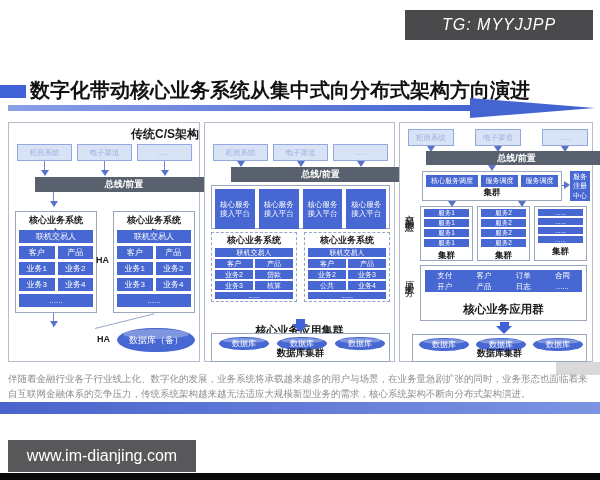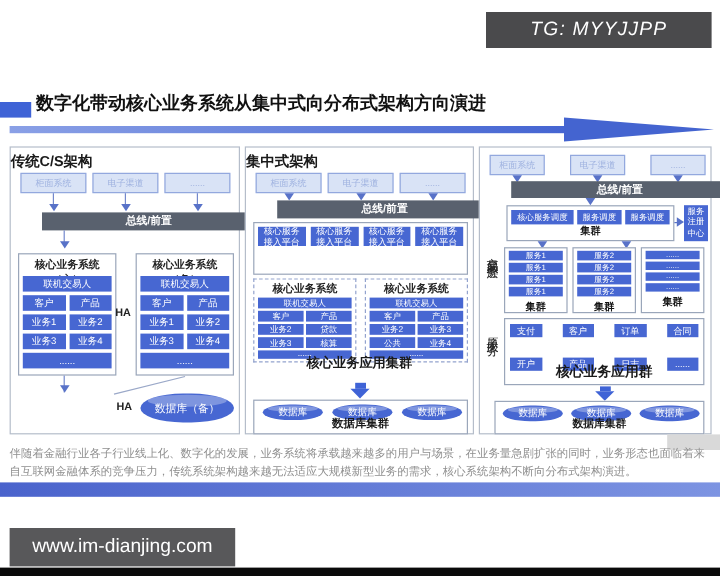--- a/index.html
+++ b/index.html
@@ -7,30 +7,30 @@
   body {
     position:relative; background:#ffffff; overflow:hidden;
     font-family:"Liberation Sans","DejaVu Sans",sans-serif; color:#141414;
   }
 
   
   .tg-box { position:absolute; left:405px; top:10px; width:188px; height:30px;
     background:#4a4a4c; color:#fff; font-size:16px; letter-spacing:1px;
     display:flex; align-items:center; justify-content:center;font-style:italic; }
   .title-accent { position:absolute; left:0; top:85px; width:26px; height:13px; background:#3f63d6; }
-  .main-title { position:absolute; left:30px; top:77px; font-size:15px; font-weight:700; color:#111; }
+  .main-title { position:absolute; left:30px; top:77px; font-size:20px; font-weight:700; color:#111; }
   .arrow-bar { position:absolute; left:8px; top:105px; width:462px; height:6px;
     background:linear-gradient(90deg,#8aa0e6,#4565d2); }
   .arrow-head { position:absolute; left:470px; top:98px; width:0; height:0;
     border-top:10px solid transparent; border-bottom:10px solid transparent;
     border-left:125px solid #4464d0; }
 
   
   .panel { position:absolute; top:122px; height:240px; background:#fff; border:1px solid #b5bdca; }
-  .p-title { position:absolute; left:0; right:0; top:3px; text-align:left;
+  .p-title { position:absolute; left:0; right:0; top:3px; text-align:right;
     font-size:12px; font-weight:700; color:#1a1a1a; }
   .chan { position:absolute; height:17px; background:#d9e3f6; border:1px solid #93a8de;
     color:#9fb2e0; font-size:7.5px; display:flex; align-items:center; justify-content:center; }
   .bus { position:absolute; background:#59616e; color:#fff; font-size:9px; font-weight:700;
     display:flex; align-items:center; justify-content:center;margin-left:20px; }
   .vline { position:absolute; width:1px; background:#7388cc; }
   .hline { position:absolute; height:1px; background:#5872c8; }
   .diag { position:absolute; height:1px; background:#9aa8c8; transform-origin:left center; }
   .tri { position:absolute; width:0; height:0; border:4px solid transparent; border-top:6px solid #5872c8; }
   .tri-right { position:absolute; width:0; height:0; border:4px solid transparent; border-left:6px solid #5872c8; }
@@ -55,21 +55,21 @@
   .groupbox { position:absolute; border:1px solid #9aa6ba; background:#fff; }
   .group-label { position:absolute; left:0; right:0; text-align:center; font-weight:700; color:#1a1a1a; }
 
   .da-rect { position:absolute; width:9px; height:5px; background:#3f63d6; }
   .da-tri { position:absolute; width:0; height:0; border-left:8px solid transparent;
     border-right:8px solid transparent; border-top:8px solid #3f63d6; }
 
   .vtext { position:absolute; writing-mode:vertical-rl; text-orientation:upright;
     font-size:10px; color:#222; letter-spacing:2px; }
 
-  .node { flex:1; height:16px; font-size:7.5px; line-height:1.25; text-align:left;
+  .node { flex:1; height:40px; font-size:7.5px; line-height:1.25; text-align:left;
     white-space:pre-line; }
   .colbox { position:absolute; width:53px; height:55px; border:1px solid #9aa6ba; background:#fff;
     display:flex; flex-direction:column; gap:2px; padding:2px 3px; }
   .colrow { height:8px; font-size:6.5px; }
   .col-label { text-align:center; font-size:8.5px; font-weight:700; margin-top:1px; }
   .acell { height:11px; font-size:7.5px; }
 
   .footer-par { position:absolute; left:8px; top:372px; width:584px; font-size:9.5px;
     line-height:1.55; color:#8f8f8f; }
   .blue-band { position:absolute; left:0; top:402px; width:600px; height:12px;
@@ -141,21 +141,20 @@
   <div class="diag" style="left:86px;top:205px;width:61px;transform:rotate(-14deg)"></div>
   <div class="tri" style="left:41px;top:198px"></div>
 
   <div class="ha" style="left:88px;top:211px">HA</div>
   <div class="cyl" style="left:108px;top:205px;width:78px;height:24px;font-size:9px">
       <span>数据库（备）</span>
     </div>
 </div>
 
 <div class="panel" style="left:204px;width:191px">
-  <div class="p-title">集中式架构</div>
 
   <div class="chan" style="left:8px;top:21px;width:55px">柜面系统</div>
   <div class="chan" style="left:68px;top:21px;width:55px">电子渠道</div>
   <div class="chan" style="left:128px;top:21px;width:55px">......</div>
 
   <div class="tri" style="left:32px;top:38px"></div>
   <div class="tri" style="left:92px;top:38px"></div>
   <div class="tri" style="left:152px;top:38px"></div>
 
   <div class="bus" style="left:6px;top:44px;width:179px;height:15px">总线/前置</div>
@@ -194,21 +193,21 @@
       <div class="bar sm bluebar">客户</div>
       <div class="bar sm bluebar">产品</div>
       <div class="bar sm bluebar">业务2</div>
       <div class="bar sm bluebar">业务3</div>
       <div class="bar sm bluebar">公共</div>
       <div class="bar sm bluebar">业务4</div>
     </div>
     <div class="bar sm bluebar">......</div>
   </div>
 
-  <div class="group-label" style="top:172px;font-size:11px">核心业务应用集群</div>
+  <div class="group-label" style="top:200px;font-size:11px">核心业务应用集群</div>
 
   <div class="da-rect" style="left:91px;top:196px"></div>
   <div class="da-tri" style="left:87px;top:201px"></div>
 
   <div class="groupbox" style="left:6px;top:210px;width:179px;height:29px">
     <div class="cyl" style="left:7px;top:3px;width:50px;height:13px;font-size:8px">
         <span>数据库</span>
       </div>
     <div class="cyl" style="left:65px;top:3px;width:50px;height:13px;font-size:8px">
         <span>数据库</span>
@@ -271,21 +270,21 @@
     <div class="colrow bluebar">......</div>
     <div class="colrow bluebar">......</div>
     <div class="colrow bluebar">......</div>
     <div class="colrow bluebar">......</div>
     <div class="col-label">集群</div>
   </div>
 
   <div class="vtext" style="left:2px;top:150px;height:52px">原子服务</div>
 
   <div class="groupbox" style="left:20px;top:142px;width:167px;height:56px">
-    <div style="position:absolute;left:4px;top:4px;right:4px;display:grid;grid-template-columns:repeat(4,1fr);gap:17px">
+    <div style="position:absolute;left:4px;top:4px;right:4px;display:grid;grid-template-columns:repeat(4,1fr);gap:0">
       <div class="acell bluebar">支付</div>
       <div class="acell bluebar">客户</div>
       <div class="acell bluebar">订单</div>
       <div class="acell bluebar">合同</div>
       <div class="acell bluebar">开户</div>
       <div class="acell bluebar">产品</div>
       <div class="acell bluebar">日志</div>
       <div class="acell bluebar">......</div>
     </div>
     <div class="group-label" style="bottom:3px;font-size:11.5px">核心业务应用群</div>

